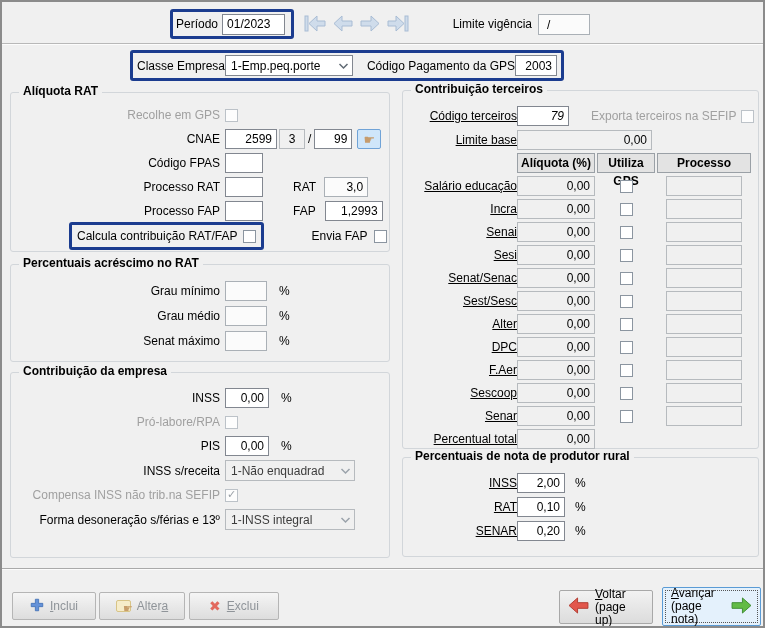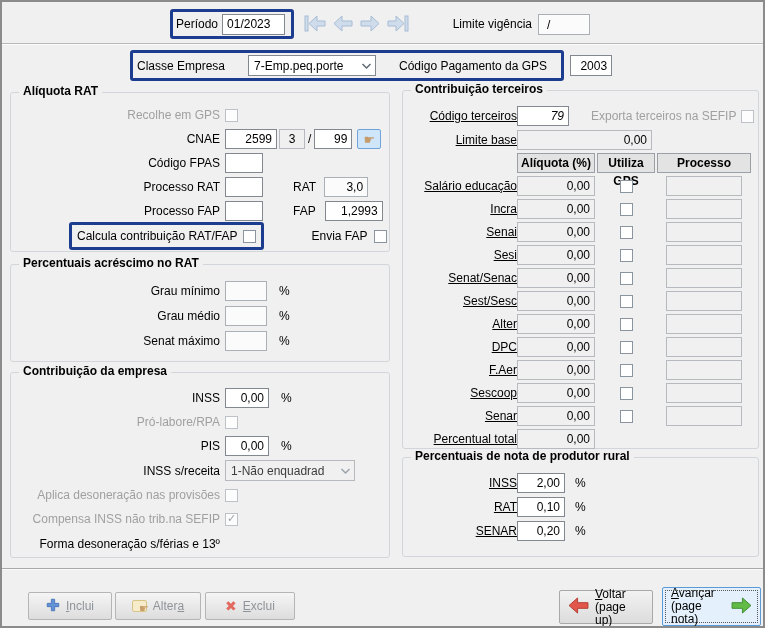--- a/index.html
+++ b/index.html
@@ -53,21 +53,21 @@
   }
   .sep-top { position:absolute; top:41px; left:0; right:0; height:2px;
     border-top:1px solid #b8b8b8; border-bottom:1px solid #fcfcfc; }
   .sep-bottom { position:absolute; top:566px; left:0; right:0; height:2px;
     border-top:1px solid #a9a9a9; border-bottom:1px solid #fbfbfb; }
   .btn-s {
     position:absolute; top:590px; height:28px;
     background:linear-gradient(#f5f5f5,#dddddd);
     border:1px solid #b5b5b5; border-radius:2px;
     display:flex; align-items:center; justify-content:center; gap:6px;
-    color:#8f9499; font-size:12px; cursor:default;margin-left:16px;
+    color:#8f9499; font-size:12px; cursor:default;
   }
   .btn-nav {
     position:absolute; background:linear-gradient(#f2f2f2,#dcdcdc);
     border:1px solid #a8a8a8; border-radius:2px;
     display:flex; align-items:center; gap:6px; padding:0 8px;
   }
   .btn-nav .txt { text-align:left; line-height:13px; font-size:12px; }
   #btn-avancar {
     background:#e4f1fc; border:1px solid #5a9bd5;
     outline:1px dotted #555; outline-offset:-4px;
@@ -124,24 +124,24 @@
           <rect x="18" y="1" width="3" height="15" fill="#cfdceb" stroke="#a8bcd4"></rect>
         </svg>
     </span>
   </div>
 
   <div class="lb" style="position:absolute;left:430px;top:15px;width:100px;text-align:right;">Limite vigência</div>
   <input class="tb lite" style="position: absolute; left: 536px; top: 12px; width: 52px; height: 21px; padding-left: 8px;" value="/">
 
   <div class="sep-top"></div>
 
-  <div class="hl" style="position:absolute;left:128px;top:48px;width:434px;height:31px;display:flex;align-items:center;padding:0 4px;gap:23px;">
+  <div class="hl" style="position:absolute;left:128px;top:48px;width:434px;height:31px;display:flex;align-items:center;padding:0 4px;gap:0;">
     <span class="lb">Classe Empresa</span>
     <div class="combo" style="width:128px;">
-      <span class="cv">7-Emp.peq.porte</span>
+      <span class="cv">1-Emp.peq.porte</span>
       <span>
         <svg width="11" height="7" viewBox="0 0 11 7">
             <path d="M1.5 1 L5.5 5 L9.5 1" stroke="#606a74" stroke-width="1.5" fill="none"></path>
           </svg>
       </span>
     </div>
     <span class="lb" style="flex:1;text-align:right;">Código Pagamento da GPS</span>
     <input class="tb num" style="width: 42px; height: 21px;" value="2003">
   </div>
 
@@ -227,29 +227,33 @@
       <div class="combo dis" style="width:130px;gap:16px;">
         <span class="cv">1-Não enquadrado</span>
         <span>
           <svg width="11" height="7" viewBox="0 0 11 7">
               <path d="M1.5 1 L5.5 5 L9.5 1" stroke="#9aa2aa" stroke-width="1.5" fill="none"></path>
             </svg>
         </span>
       </div>
     </div>
     <div class="row">
-      <span class="lc lb dis">Aplica desoneração nas provisões</span>
-      <span class="cb dis"></span>
-    </div>
-    <div class="row">
       <span class="lc lb dis">Compensa INSS não trib.na SEFIP</span>
       <span class="cb dis checked"></span>
     </div>
     <div class="row" style="height:21px;">
       <span class="lc lb">Forma desoneração s/férias e 13º</span>
+      <div class="combo dis" style="width:130px;">
+        <span class="cv">1-INSS integral</span>
+        <span>
+          <svg width="11" height="7" viewBox="0 0 11 7">
+              <path d="M1.5 1 L5.5 5 L9.5 1" stroke="#9aa2aa" stroke-width="1.5" fill="none"></path>
+            </svg>
+        </span>
+      </div>
     </div>
   </div>
 
   <div class="grp" style="left:400px;top:88px;width:357px;height:359px;">
     <span class="gt">Contribuição terceiros</span>
     <div class="row" style="margin-top:15px;">
       <span class="lct lb">Código terceiros</span>
       <input class="tb num" style="width: 52px; font-style: italic;" value="79">
       <span class="lb dis" style="margin-left:22px;">Exporta terceiros na SEFIP</span>
       <span class="cb dis" style="margin-left:5px;"></span>

